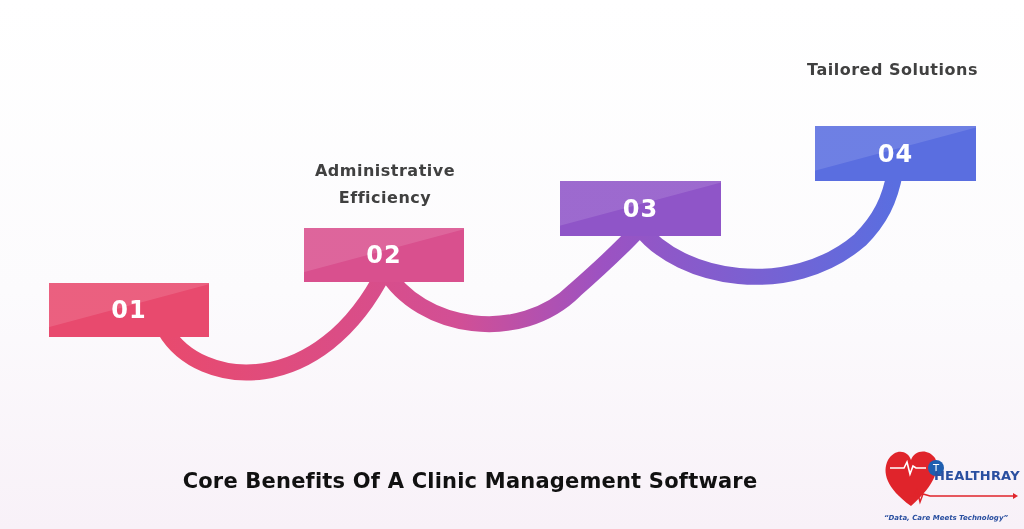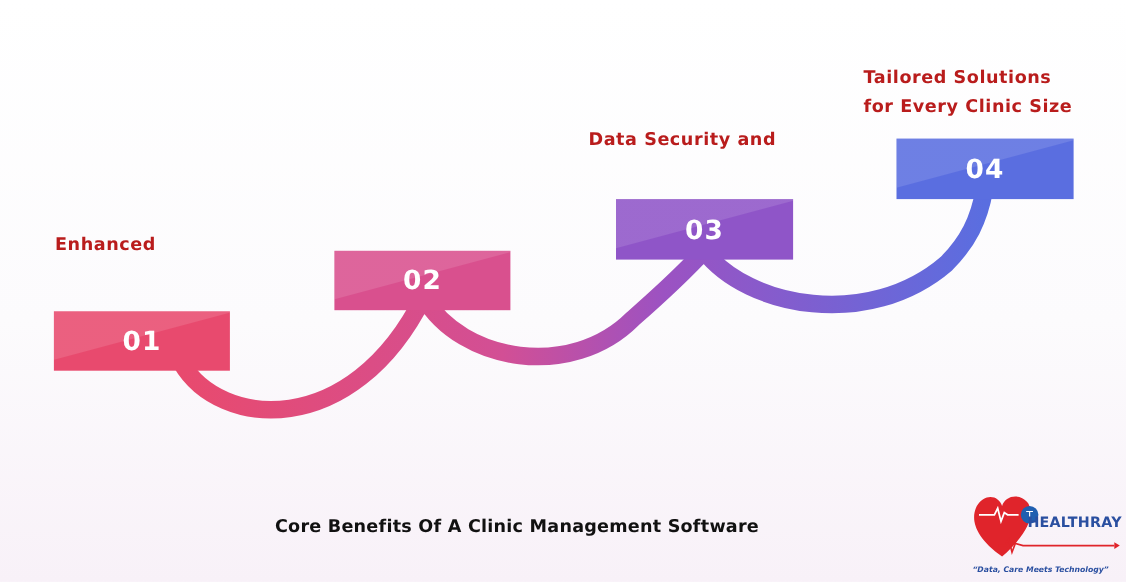--- a/index.html
+++ b/index.html
@@ -1,66 +1,65 @@
 <!DOCTYPE html>
 <html><head>
 <meta charset="utf-8">
 <style>
   html,body{margin:0;padding:0;}
   body{width:1024px;height:529px;position:relative;overflow:hidden;
     background:linear-gradient(180deg,#ffffff 0%,#fcfbfd 55%,#f8f1f8 100%);
     font-family:"DejaVu Sans","Liberation Sans",sans-serif;}
   .wave{position:absolute;left:0;top:0;}
-  .step-label{position:absolute;color:#b91c1c;font-weight:bold;font-size:16px;line-height:27px;letter-spacing:0.5px;}
+  .step-label{position:absolute;text-align:center;color:#404040;font-weight:bold;font-size:16px;line-height:27px;letter-spacing:0.5px;}
   .step-box{position:absolute;display:flex;align-items:center;justify-content:center;color:#fff;font-weight:bold;font-size:24px;letter-spacing:1px;overflow:hidden;}
   .step-box::after{content:"";position:absolute;left:0;top:0;right:0;bottom:0;
     background:linear-gradient(165deg,rgba(255,255,255,0.12) 0%,rgba(255,255,255,0.12) 45%,rgba(255,255,255,0) 46%);}
-  .footer-title{position:absolute;left:0;width:940px;top:469px;text-align:center;font-weight:bold;font-size:16px;color:#111;letter-spacing:0.2px;}
+  .footer-title{position:absolute;left:0;width:940px;top:469px;text-align:center;font-weight:bold;font-size:21px;color:#111;letter-spacing:0.2px;}
   .logo{position:absolute;left:878px;top:444px;width:146px;height:82px;}
   .logo-name{position:absolute;left:56px;top:24px;font-weight:bold;font-size:13px;color:#2a4fa0;letter-spacing:0.2px;}
   .logo-tag{position:absolute;left:6px;top:70px;font-size:7px;font-weight:bold;color:#2a4fa0;white-space:nowrap;font-style:italic;}
 </style>
 </head>
 <body>
 
 <svg class="wave" width="1024" height="529" viewBox="0 0 1024 529">
   <defs>
     <linearGradient id="wg" x1="0" y1="0" x2="1" y2="0">
       <stop offset="0" stop-color="#e84a6e"></stop>
       <stop offset="0.4" stop-color="#d24f95"></stop>
       <stop offset="0.6" stop-color="#9c52c2"></stop>
       <stop offset="1" stop-color="#5a6ee0"></stop>
     </linearGradient>
   </defs>
   <path d="M165 330 C 200 390, 320 400, 385 270 C 420 330, 520 345, 575 290 C 600 268, 620 250, 640 228 C 680 280, 790 300, 860 240 C 880 220, 890 200, 895 172" fill="none" stroke="url(#wg)" stroke-width="16" stroke-linecap="butt"></path>
 </svg>
 
 <div class="step-label" style="left:50px;top:208px;width:160px;">
-  <div>Enhanced</div>
 </div>
 <div class="step-box" style="left:49px;top:283px;width:160px;height:54px;background:#e84a6e;">
   <span>01</span>
 </div>
 
 <div class="step-label" style="left:290px;top:157px;width:190px;">
+  <div>Administrative</div>
+  <div>Efficiency</div>
 </div>
 <div class="step-box" style="left:304px;top:228px;width:160px;height:54px;background:#d9508e;">
   <span>02</span>
 </div>
 
 <div class="step-label" style="left:535px;top:113px;width:215px;">
-  <div>Data Security and</div>
 </div>
 <div class="step-box" style="left:560px;top:181px;width:161px;height:55px;background:#8f55c8;">
   <span>03</span>
 </div>
 
 <div class="step-label" style="left:785px;top:56px;width:215px;">
   <div>Tailored Solutions</div>
-  <div>for Every Clinic Size</div>
 </div>
 <div class="step-box" style="left:815px;top:126px;width:161px;height:55px;background:#5a6ee0;">
   <span>04</span>
 </div>
 
 <div class="footer-title">Core Benefits Of A Clinic Management Software</div>
 
 <div class="logo">
   <svg width="146" height="70" viewBox="0 0 146 70" style="position:absolute;left:0;top:0;">
     <path d="M33 62 C 8 44, 4 28, 10 16 C 17 4, 30 6, 33 16 C 36 6, 50 4, 57 14 C 62 24, 58 40, 33 62 Z" fill="#e0242b"></path>

